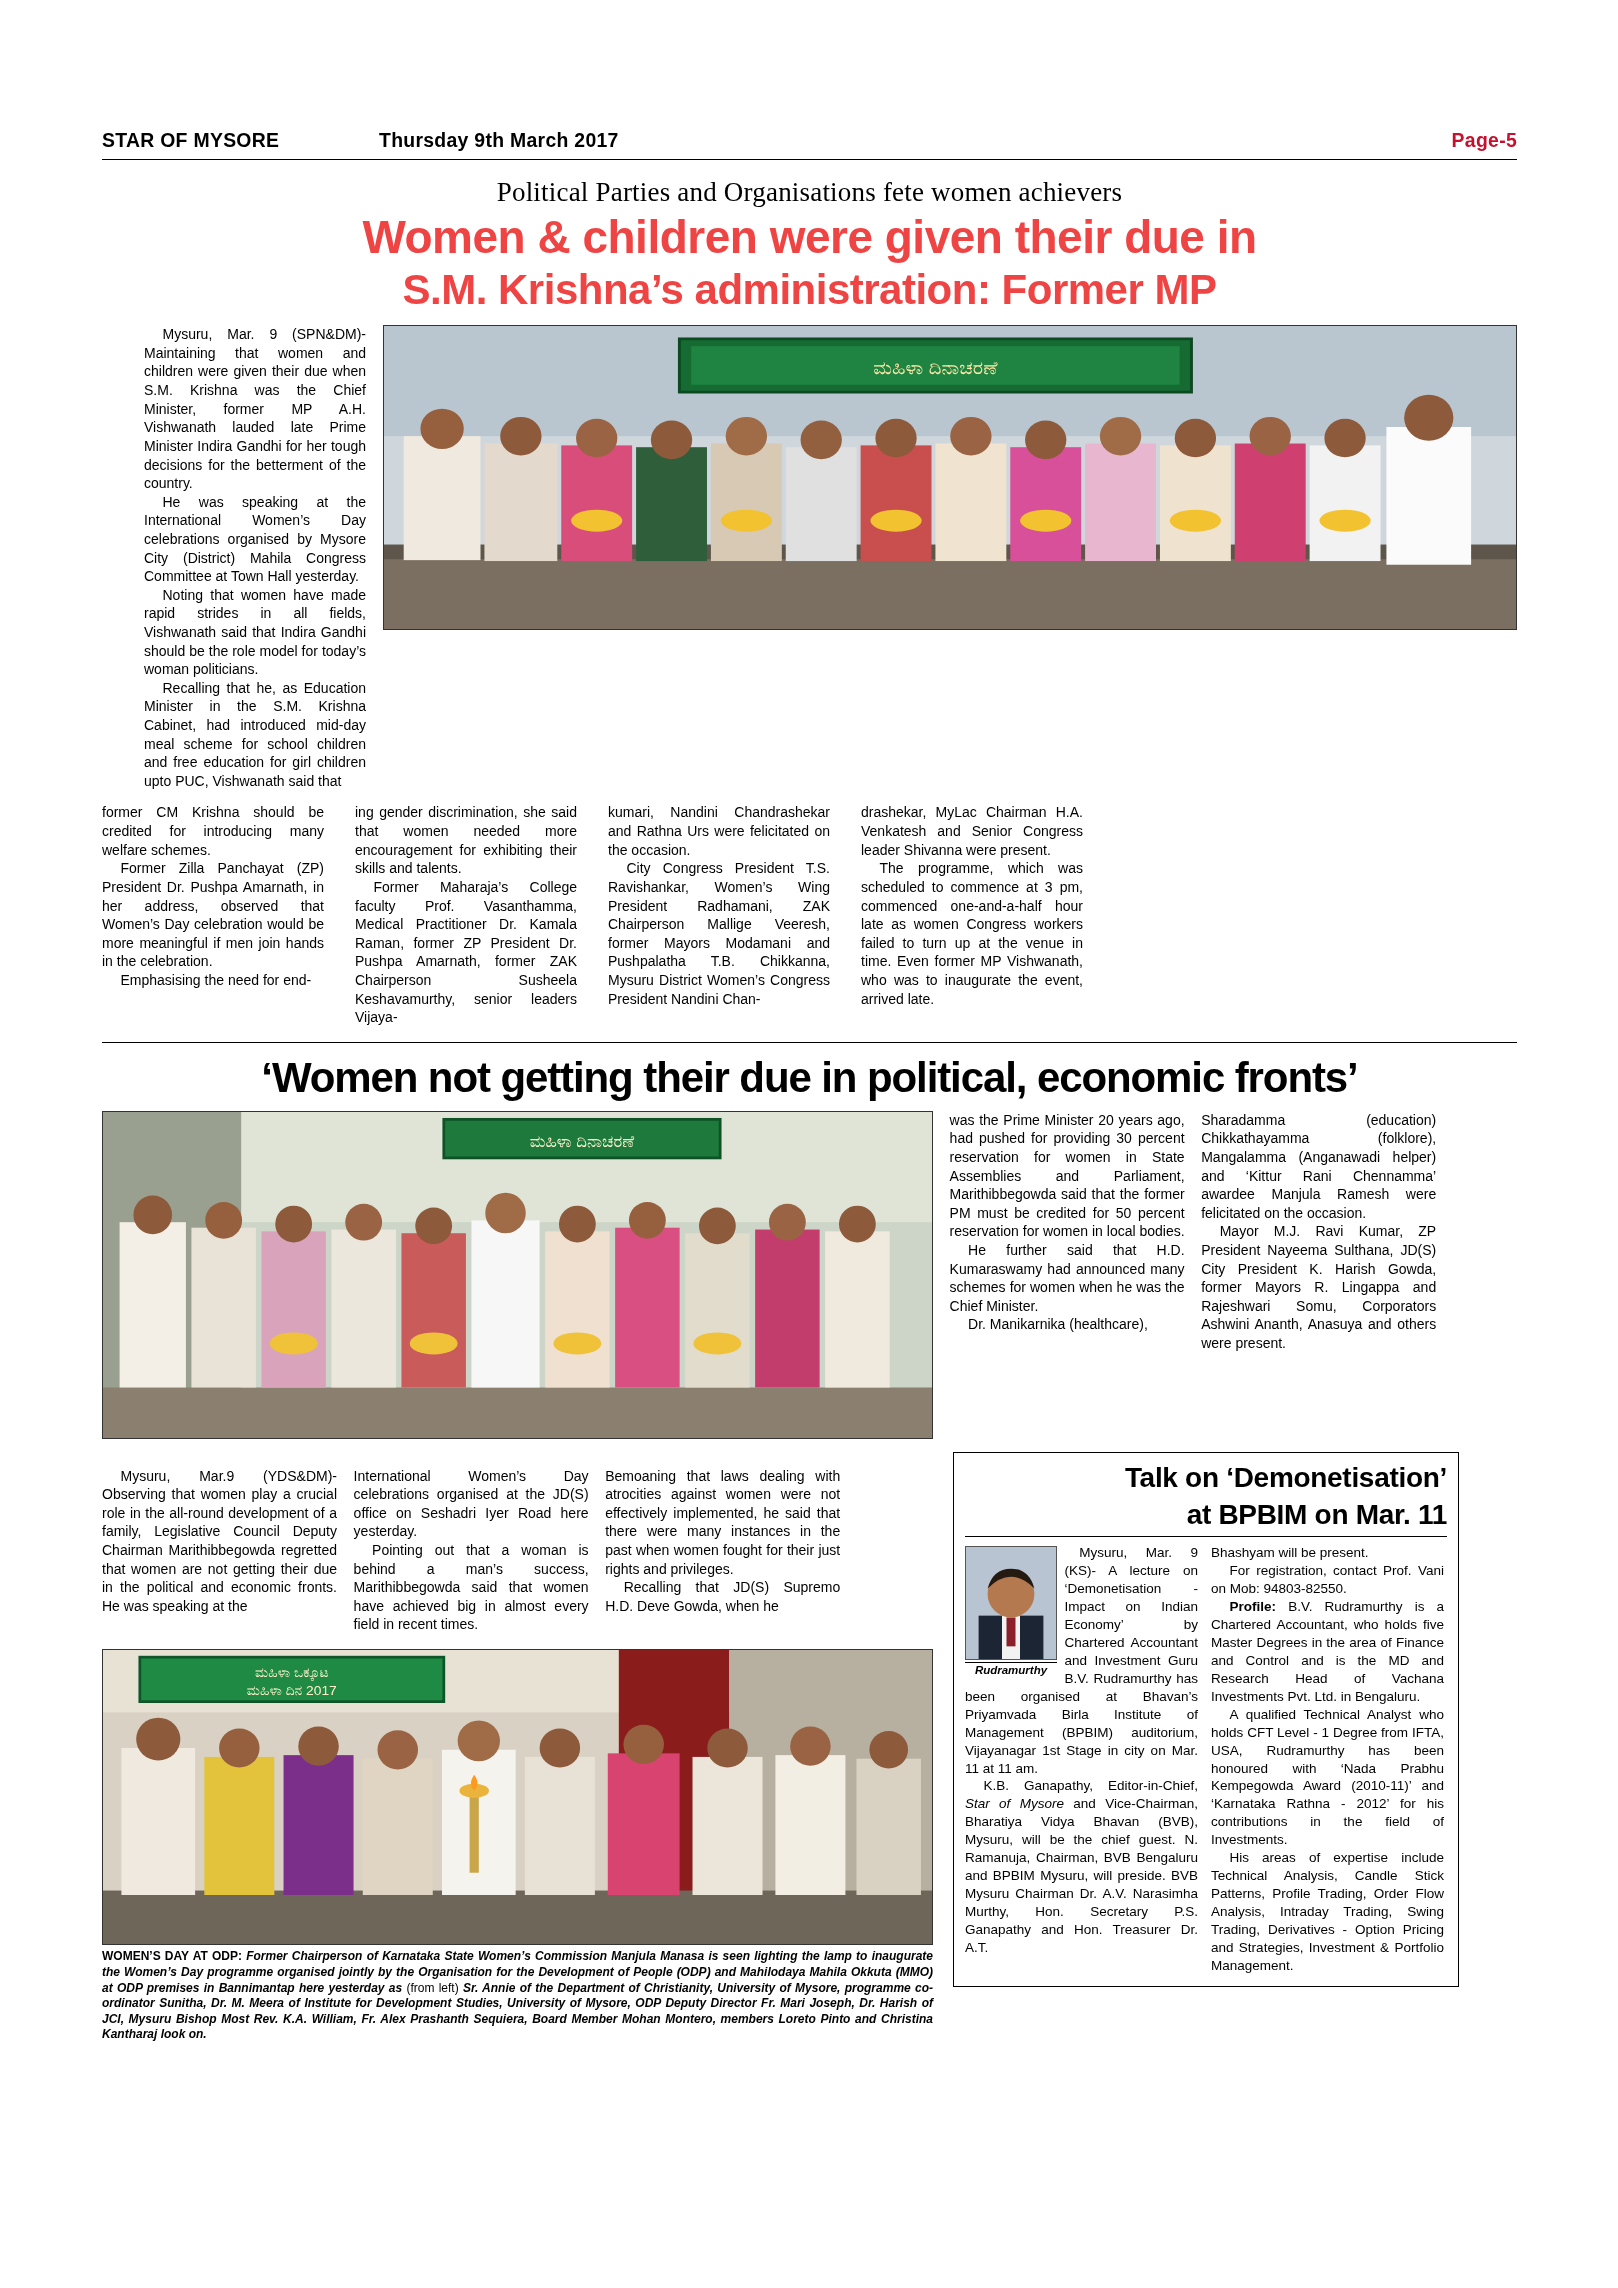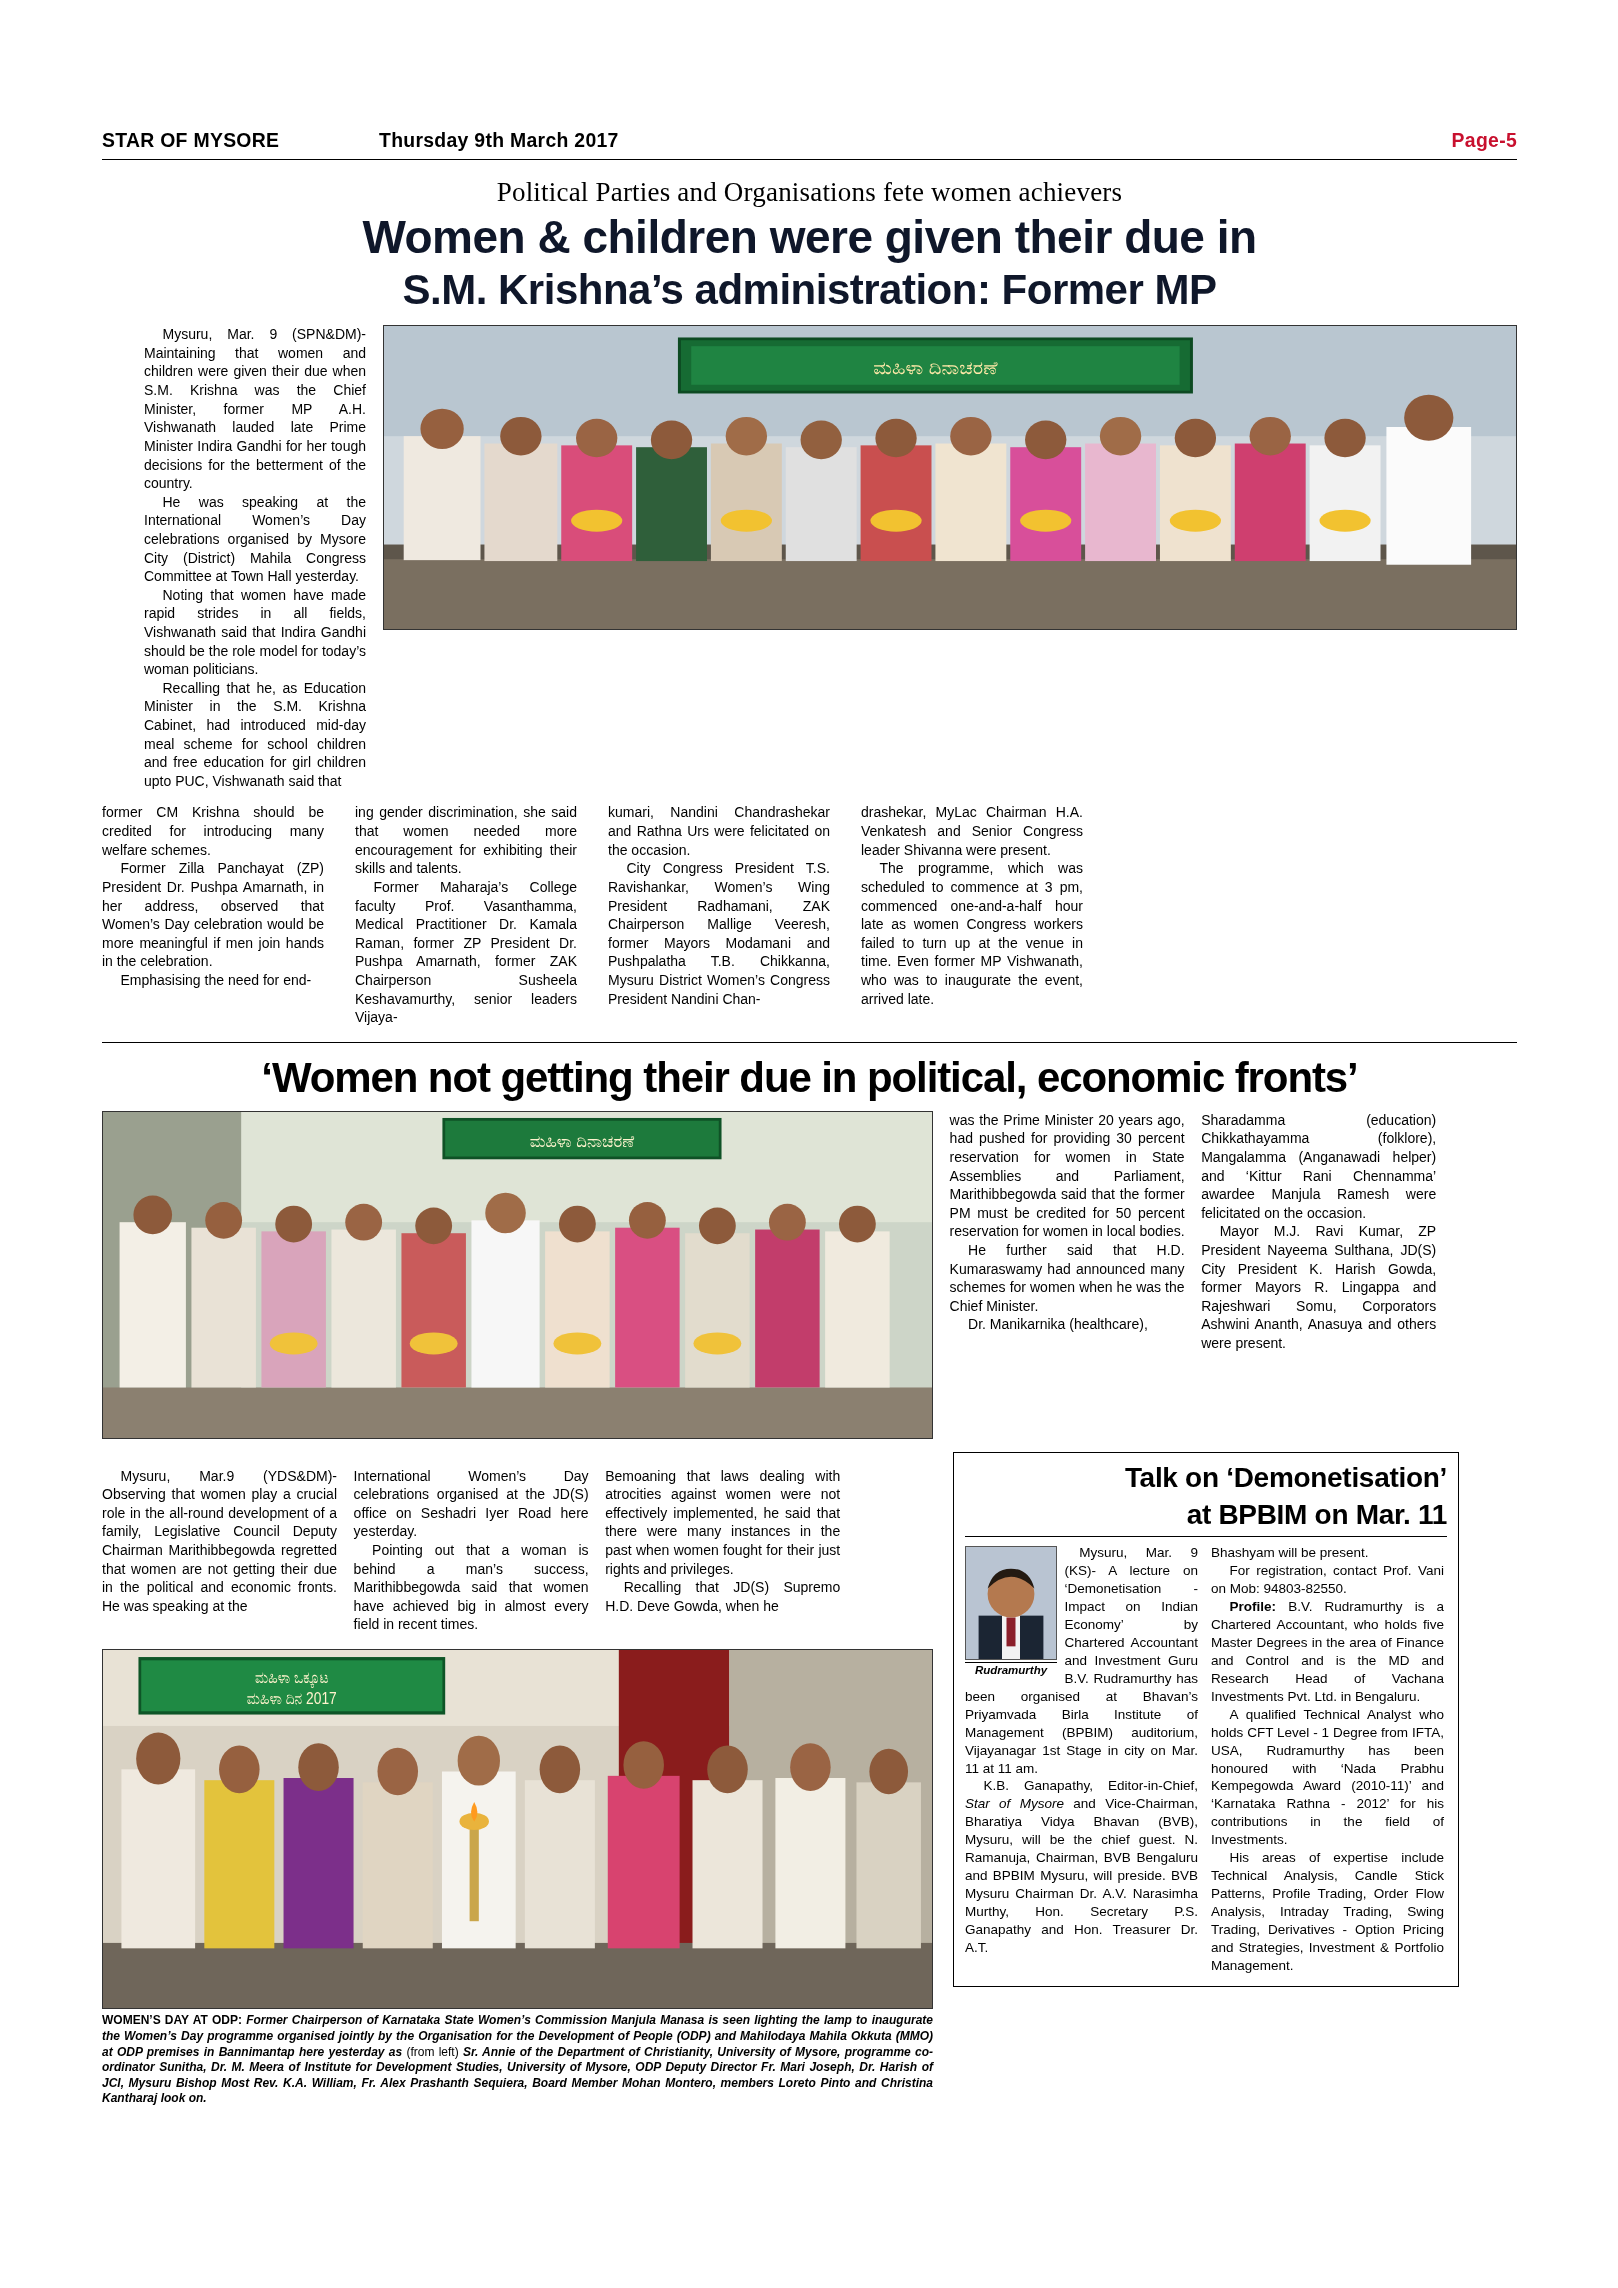--- a/index.html
+++ b/index.html
@@ -29,21 +29,21 @@
   
   .kicker {
     text-align:center;
     font-family:"Liberation Serif", serif;
     font-size:27px;
     margin:16.6px 0 5.5px 0;
     letter-spacing:0.2px;
   }
   .headline-red {
     text-align:center;
-    color:#0f172a;
+    color:#ef4444;
     font-weight:bold;
     font-size:46px;
     line-height:1.06;
     margin:3.7px 0 1.8px 0;
     letter-spacing:-0.5px;
   }
   .headline-red.l2 { font-size:42px; margin-top:5.5px;}
   .col { flex:1; }
   p.body {
     font-size:14px;
@@ -111,21 +111,21 @@
     overflow:hidden;
   }
   .mug-cap {
     font-size:11.5px; font-style:italic; font-weight:bold;
     text-align:center; border-top:0.9px solid #000; width:92px;
     float:left; clear:left; margin:0 7.4px 2.8px 0; padding-top:0.9px;
   }
 
   
   .bottom-wrap { width:831px; margin-top:14.8px; }
-  .bottom-photo { height:360px; }
+  .bottom-photo { height:296px; }
   .caption {
     font-size:12px; line-height:1.3; text-align:justify;
     margin-top:4.6px; font-style:italic; font-weight:bold;
   }
   .caption .lead { font-style:normal; font-weight:bold; }
   .caption .reg { font-style:normal; font-weight:normal; }
 
   .lower-area { display:flex; gap:20px; align-items:flex-start; }
   .photo-bg { position:absolute; inset:0; }
 

